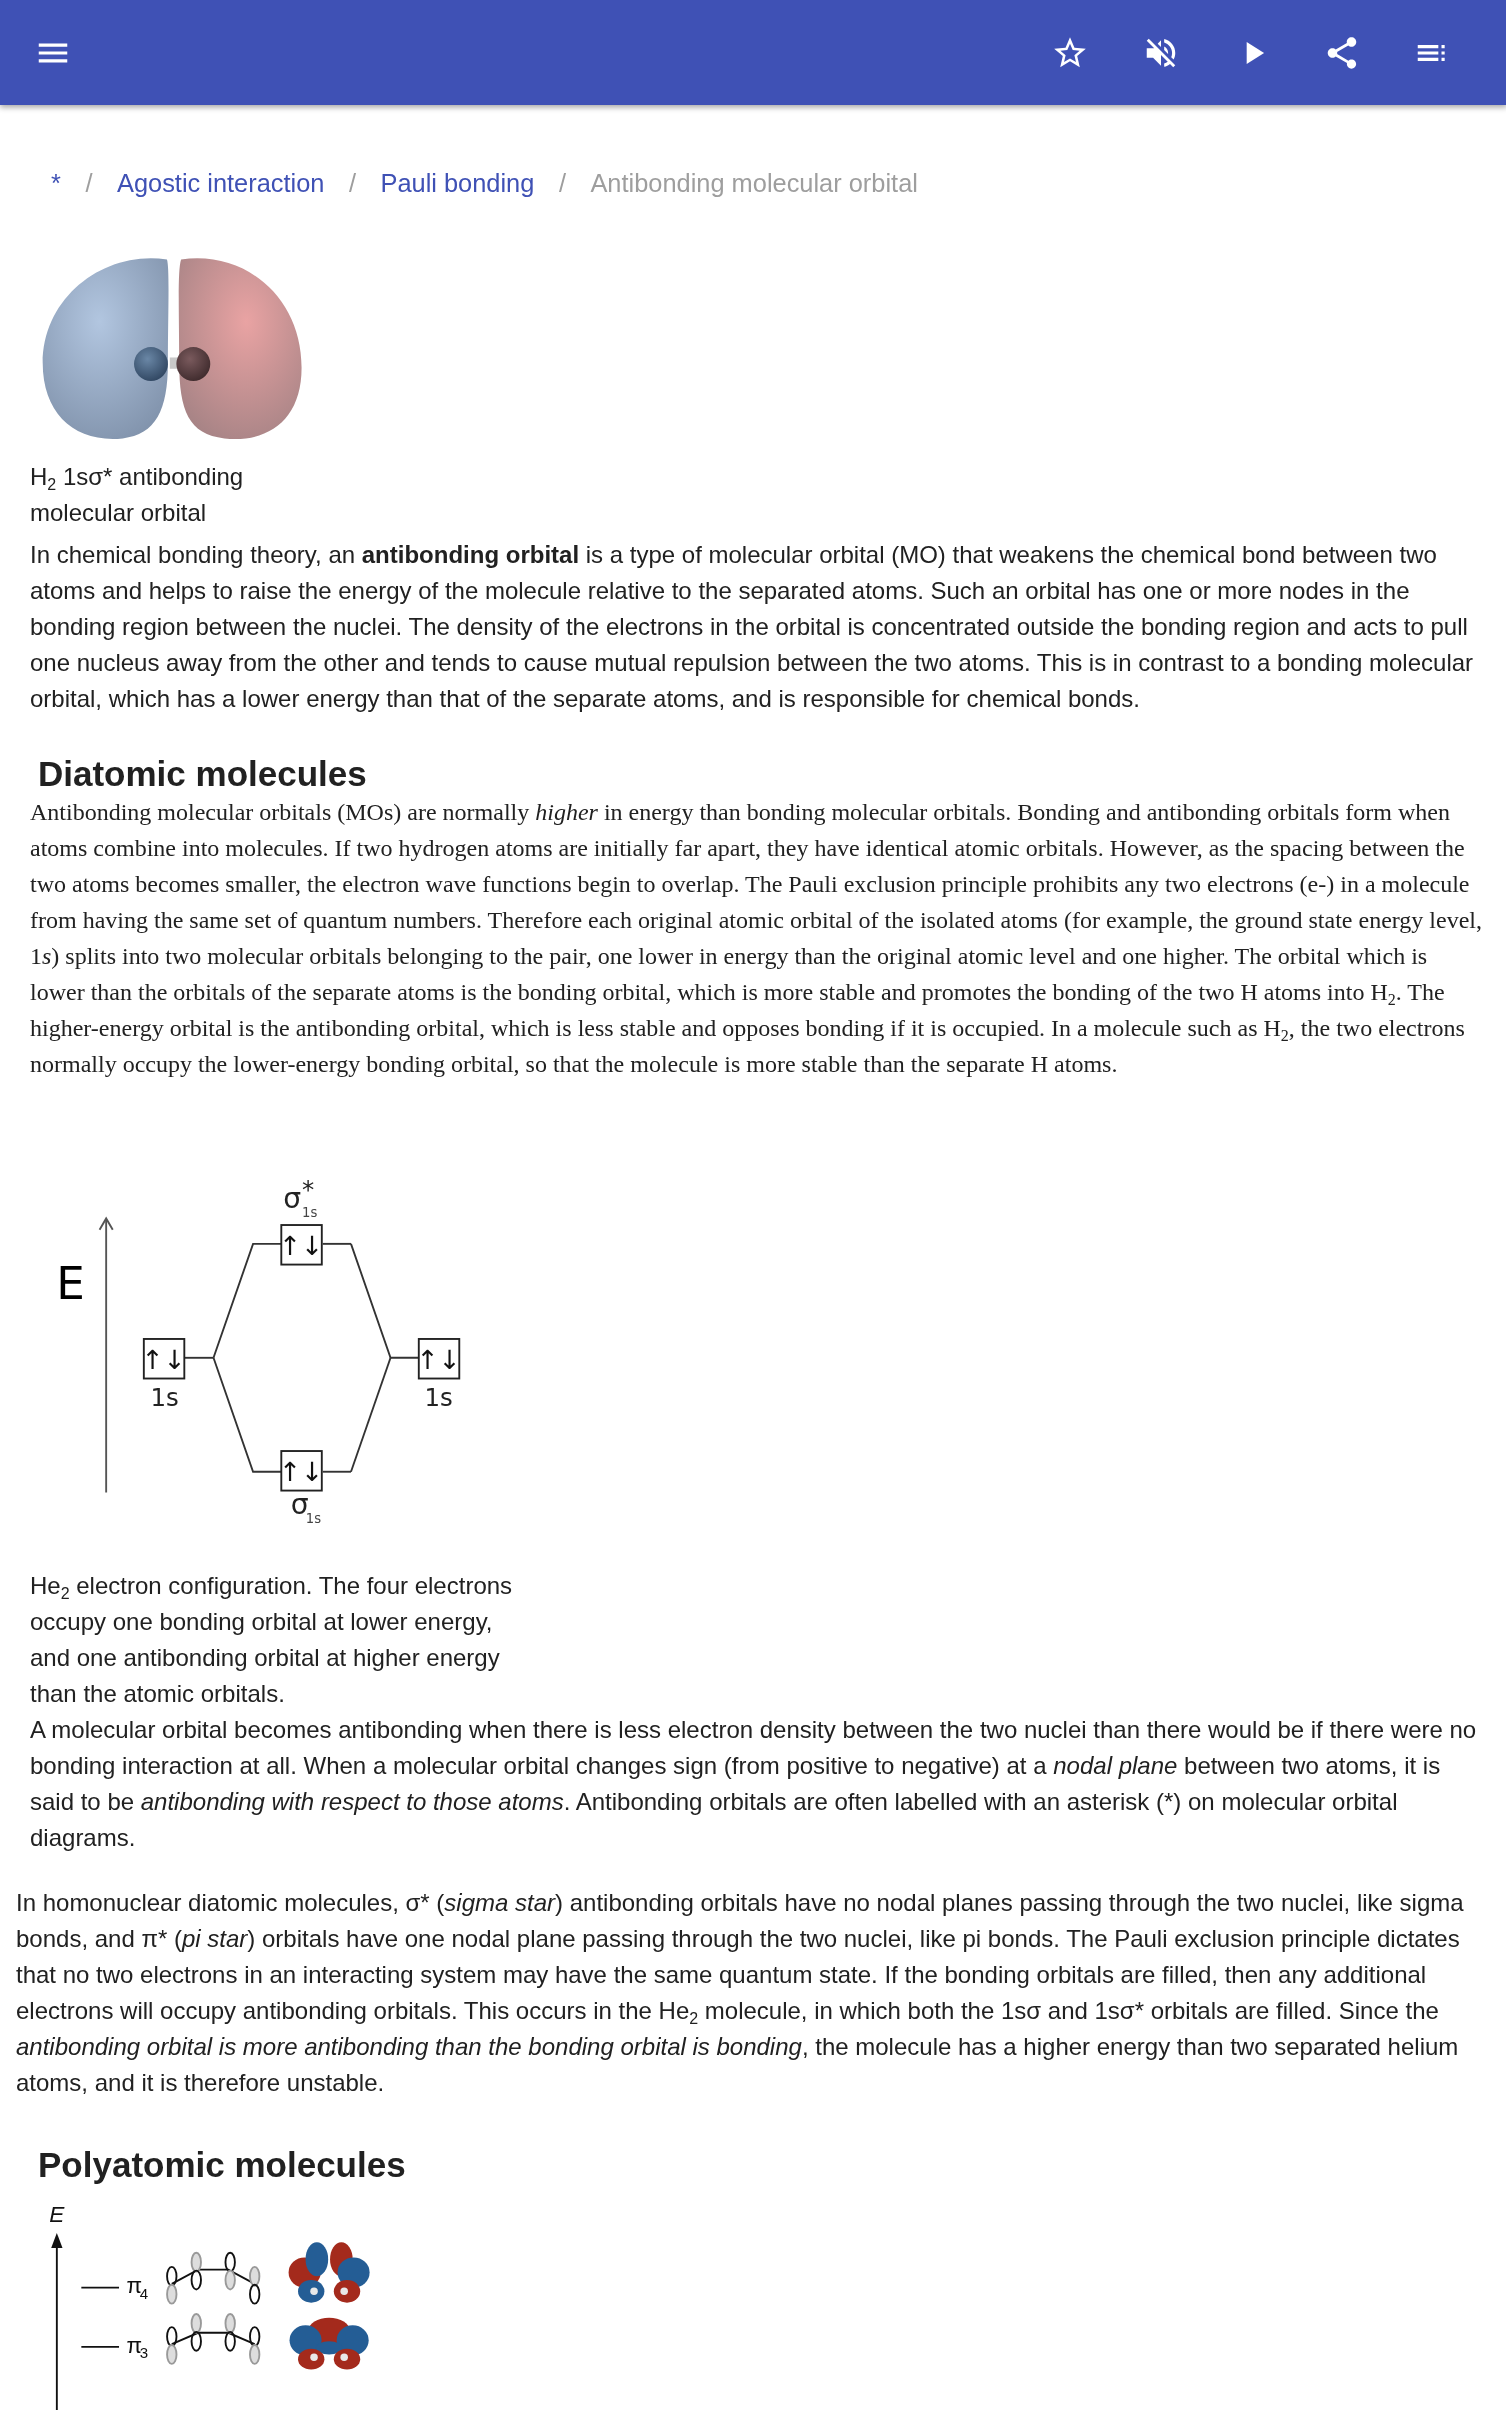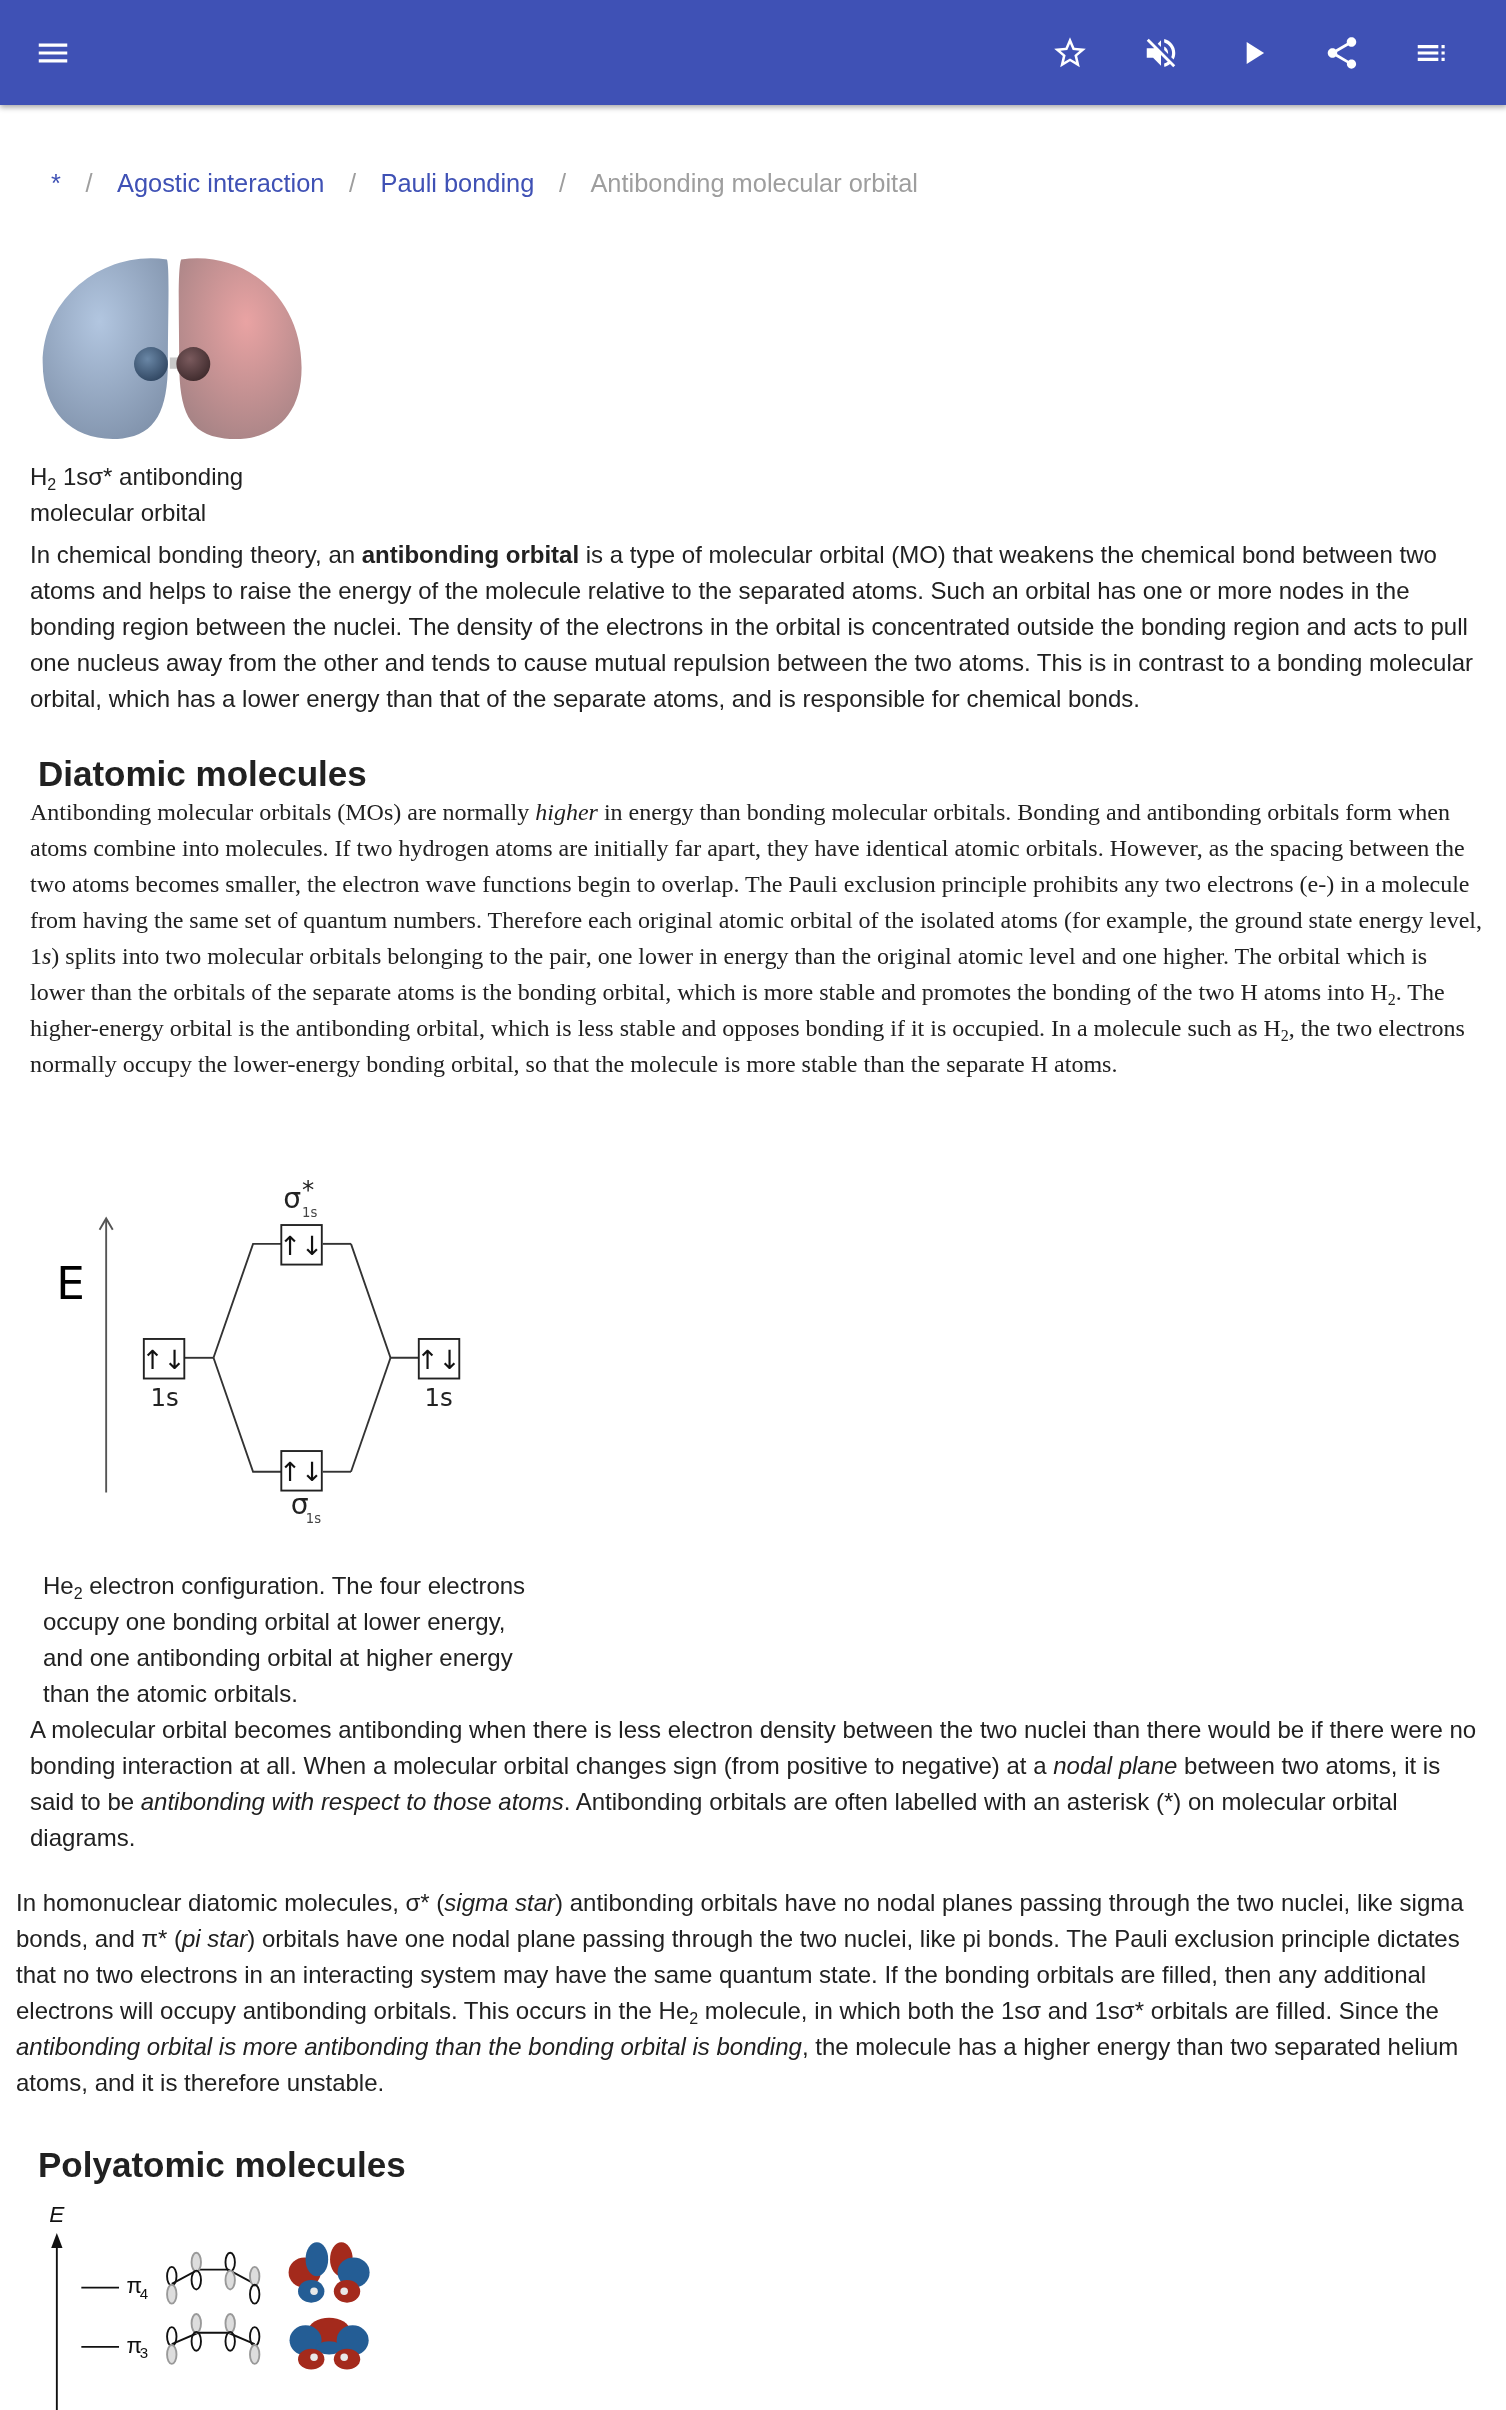--- a/index.html
+++ b/index.html
@@ -148,21 +148,21 @@
     <text x="130" y="263" font-size="26" fill="#222">1s</text>
     <text x="421" y="263" font-size="26" fill="#222">1s</text>
     <text x="271" y="53" font-size="30" fill="#222">σ</text>
     <text x="291" y="42" font-size="26" fill="#222">*</text>
     <text x="291" y="62" font-size="14" fill="#444">1s</text>
     <text x="279" y="378" font-size="30" fill="#222">σ</text>
     <text x="295" y="387" font-size="14" fill="#444">1s</text>
   </svg>
 </div>
 
-<p class="abs para" style="left:43px; top:1568px; width:490px;">
+<p class="abs para" style="left:30px; top:1568px; width:490px;">
   <span>He</span><sub>2</sub><span> electron configuration. The four electrons occupy one bonding orbital at lower energy, and one antibonding orbital at higher energy than the atomic orbitals.</span>
 </p>
 
 <p class="abs para" style="left:30px; top:1712px; width:1455px;">
   <span>A molecular orbital becomes antibonding when there is less electron density between the two nuclei than there would be if there were no bonding interaction at all. When a molecular orbital changes sign (from positive to negative) at a </span><i>nodal plane</i><span> between two atoms, it is said to be </span><i>antibonding with respect to those atoms</i><span>. Antibonding orbitals are often labelled with an asterisk (*) on molecular orbital diagrams.</span>
 </p>
 
 <p class="abs para" style="left:16px; top:1885px; width:1455px;">
   <span>In homonuclear diatomic molecules, σ* (</span><i>sigma star</i><span>) antibonding orbitals have no nodal planes passing through the two nuclei, like sigma bonds, and π* (</span><i>pi star</i><span>) orbitals have one nodal plane passing through the two nuclei, like pi bonds. The Pauli exclusion principle dictates that no two electrons in an interacting system may have the same quantum state. If the bonding orbitals are filled, then any additional electrons will occupy antibonding orbitals. This occurs in the He</span><sub>2</sub><span> molecule, in which both the 1sσ and 1sσ* orbitals are filled. Since the </span><i>antibonding orbital is more antibonding than the bonding orbital is bonding</i><span>, the molecule has a higher energy than two separated helium atoms, and it is therefore unstable.</span>
 </p>

